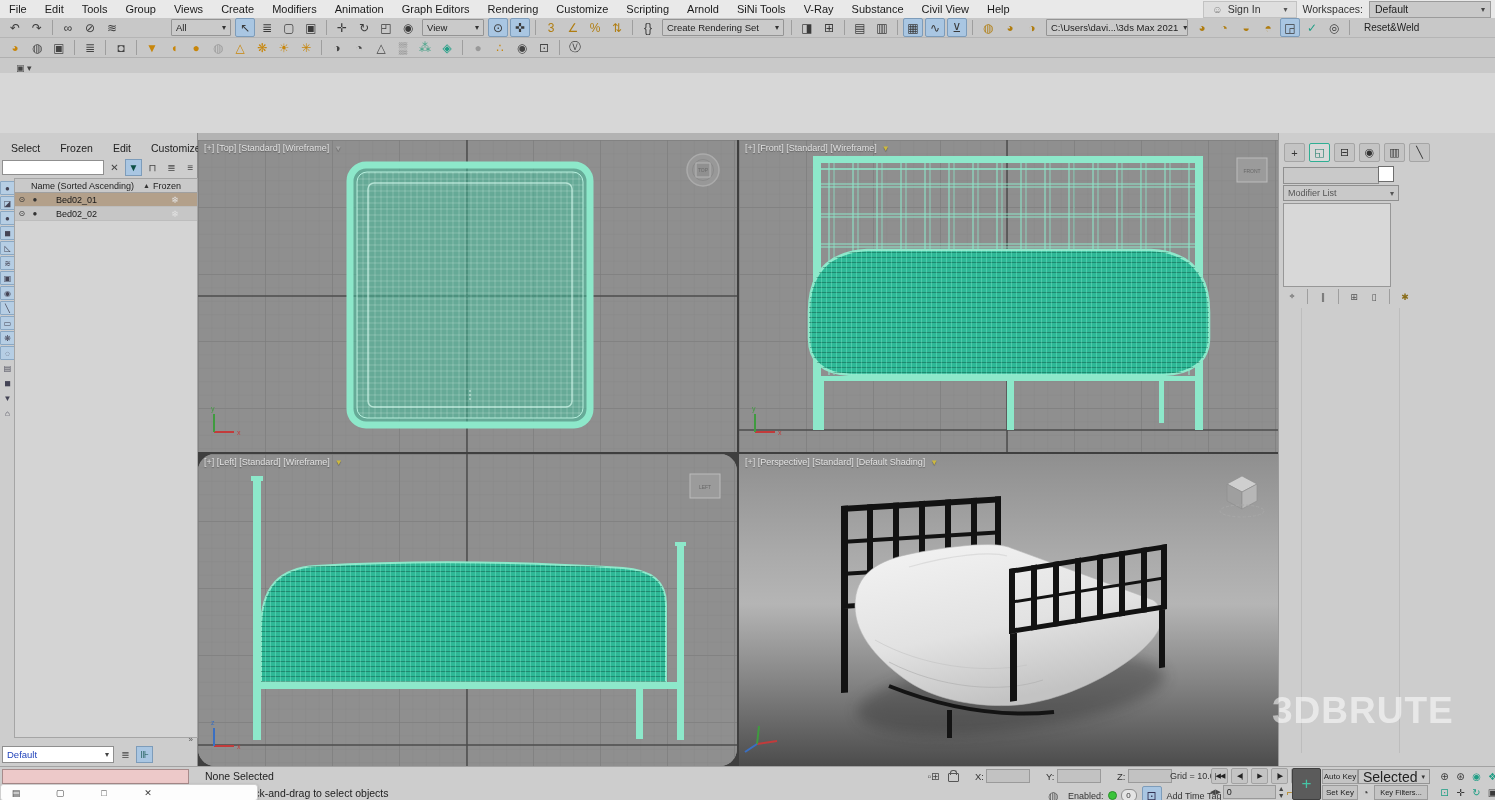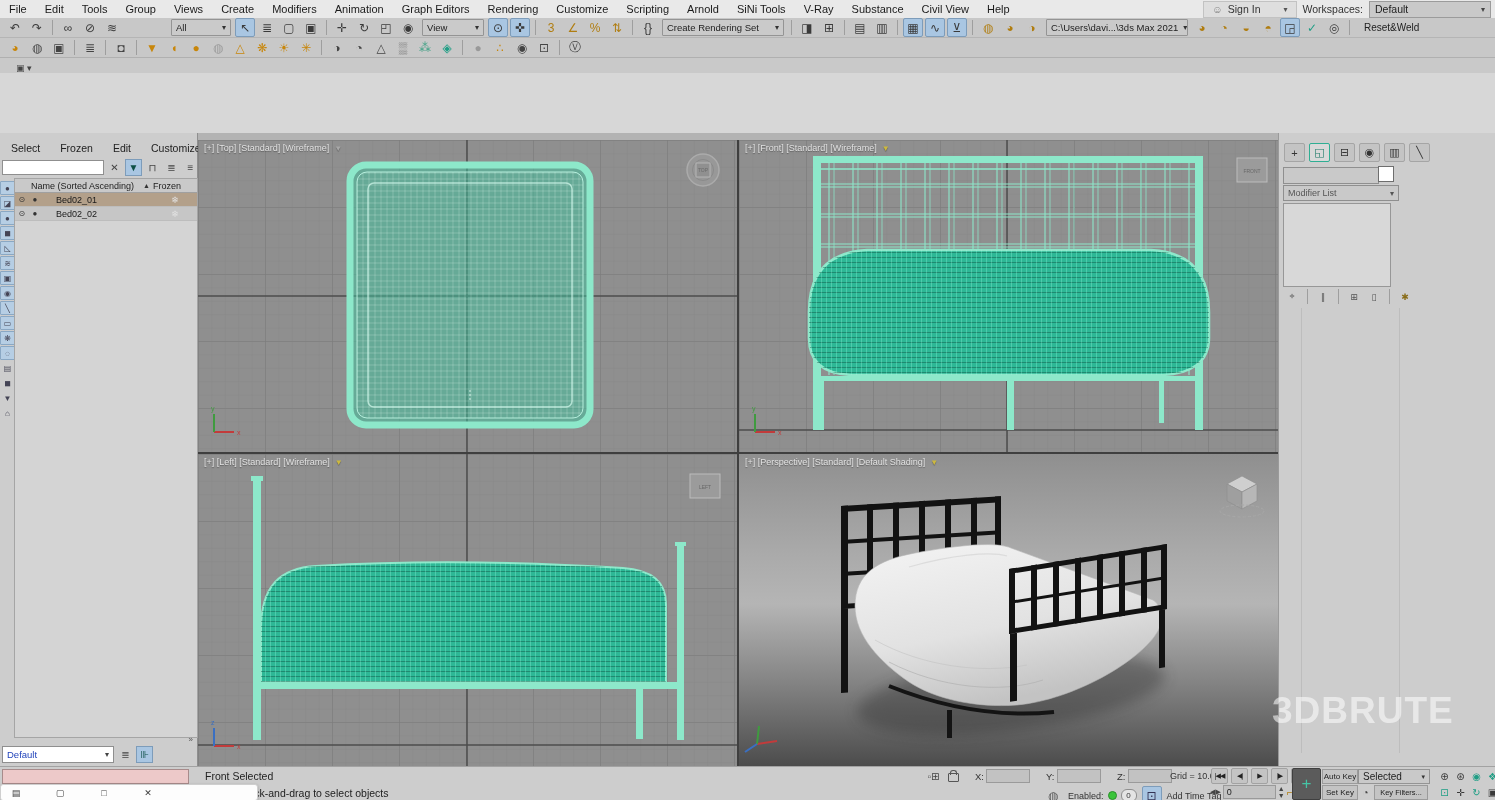--- a/index.html
+++ b/index.html
@@ -57,21 +57,21 @@
   .se-row .rowfrozen{width:44px;text-align:center;color:#e3e3e3;font-size:9px;}
   #se-footer{position:absolute;left:0;bottom:2px;width:198px;height:20px;display:flex;align-items:center;gap:3px;padding-left:2px;box-sizing:border-box;}
   #se-footer .seldd{width:102px;height:15px;background:#fff;border:1px solid #8f8f8f;display:flex;align-items:center;justify-content:space-between;padding:0 4px;font-size:9.5px;color:#2244bb;}
   #se-footer .seldd::after{content:"▾";color:#444;font-size:8px;}
   #se-chev{position:absolute;right:4px;bottom:22px;font-size:8px;color:#555;}
   
   #viewports{position:absolute;left:198px;top:7px;width:1080px;height:790px;background:#3f3f3f;}
   .vp{position:absolute;width:539px;height:312px;background:#8f8f8f;overflow:hidden;}
   #vp-top{left:0;top:0;}
   #vp-front{left:541px;top:0;box-shadow:inset 0 0 0 2px #ddc94f;}
-  #vp-left{left:0;top:314px;}
+  #vp-left{left:0;top:314px;border-radius:17px;}
   #vp-persp{left:541px;top:314px;}
   .vp-label{position:absolute;left:6px;top:3px;font-size:9px;color:#e2e2e2;text-shadow:0 1px 1px rgba(0,0,0,.35);display:flex;align-items:center;gap:5px;z-index:3;}
   .vp-label .arrow{font-size:8px;color:#cdb93e;}
   .vp-label .arrow.gray{color:#a8a8a8;}
   .vp svg{position:absolute;left:0;top:0;}
   
   #command-panel{position:absolute;left:1278px;top:0;width:217px;height:633px;background:#cdcdcd;border-left:1px solid #9a9a9a;box-sizing:border-box;}
   #cp-tabs{position:absolute;left:4px;top:10px;display:flex;gap:2px;}
   #cp-tabs .ic{width:19px;height:17px;font-size:11px;background:#c4c4c4;border:1px solid #a5a5a5;color:#333;}
   #cp-tabs .ic.active{background:#d9d9d9;border-color:#2fae93;color:#1d7a67;}
@@ -92,21 +92,21 @@
   .coordlabel{position:absolute;top:4px;font-size:9.5px;color:#333;}
   .coordfield{position:absolute;top:2px;width:42px;height:12px;background:#c2c2c2;border:1px solid #9a9a9a;}
   #grid-readout{position:absolute;left:1170px;top:4px;font-size:9px;color:#333;}
   #transport{position:absolute;left:1210px;top:1px;display:flex;gap:1px;}
   #transport .ic{min-width:15px;height:14px;font-size:7px;background:#c4c4c4;border:1px solid #a2a2a2;color:#222;letter-spacing:-1px;}
   #frame-spinner{position:absolute;left:1210px;top:18px;display:flex;align-items:center;gap:2px;}
   #frame-spinner .ff{width:48px;height:12px;background:#c2c2c2;border:1px solid #9a9a9a;font-size:9px;padding-left:3px;color:#222;display:flex;align-items:center;}
   #frame-spinner .arrows{font-size:7px;color:#444;}
   #setkeys-btn{position:absolute;left:1292px;top:1px;width:27px;height:30px;background:#5b5b5b;border:1px solid #3f3f3f;border-radius:2px;color:#45c4a5;font-size:17px;display:flex;align-items:center;justify-content:center;}
   .kbtn{position:absolute;width:34px;height:13px;background:#c4c4c4;border:1px solid #9b9b9b;font-size:8px;display:flex;align-items:center;justify-content:center;color:#222;}
-  .kdd{position:absolute;height:13px;background:#c9c9c9;border:1px solid #949494;font-size:10px;display:flex;align-items:center;justify-content:space-between;padding:0 4px;color:#222;}
+  .kdd{position:absolute;height:13px;background:#c9c9c9;border:1px solid #949494;font-size:14px;display:flex;align-items:center;justify-content:space-between;padding:0 4px;color:#222;}
   .kdd::after{content:"▾";font-size:7px;color:#333;margin-left:4px;}
   #navgrid1,#navgrid2{position:absolute;left:1437px;display:flex;gap:1px;}
   #navgrid1{top:1px;} #navgrid2{top:17px;}
   #navgrid1 .ic,#navgrid2 .ic{min-width:13px;height:14px;font-size:10px;margin:0;}
   #enabled-cluster{position:absolute;left:1042px;top:19px;display:flex;align-items:center;gap:4px;font-size:9px;color:#333;}
   #enabled-cluster .dot{width:7px;height:7px;border-radius:50%;background:#39c439;border:1px solid #2a8f2a;}
   #enabled-cluster .pill{width:14px;height:11px;border:1px solid #8f8f8f;border-radius:6px;background:#e4e4e4;text-align:center;line-height:11px;font-size:8px;}
   #enabled-cluster .ic{position:static;}
   
   #overlay-window{position:absolute;left:0px;top:17px;width:258px;height:17px;background:#fdfdfd;border:1px solid #cfcfcf;border-radius:3px;box-shadow:0 1px 3px rgba(0,0,0,.25);display:flex;align-items:center;gap:26px;padding-left:6px;box-sizing:border-box;z-index:9;}
@@ -613,21 +613,21 @@
       </div>
     <div class="cp-vline" style="left:22px"></div>
     <div class="cp-vline" style="left:120px"></div>
   </div>
 </div>
 
 <div id="watermark">3DBRUTE</div>
 
 <div id="statusbar">
   <div id="mxs-listener"></div>
-  <span id="status-line">Front Selected</span>
+  <span id="status-line">None Selected</span>
   <span id="prompt-line">Click-and-drag to select objects</span>
 
   <span class="sb-ic" style="left:926px;top:2px">
       <span>▫</span>
       <span>⊞</span>
     </span>
   <span class="padlock" style="left:948px;top:6px"></span>
 
   <span class="coordlabel" style="left:975px">X:</span>
   <span class="coordfield" style="left:986px"></span>

